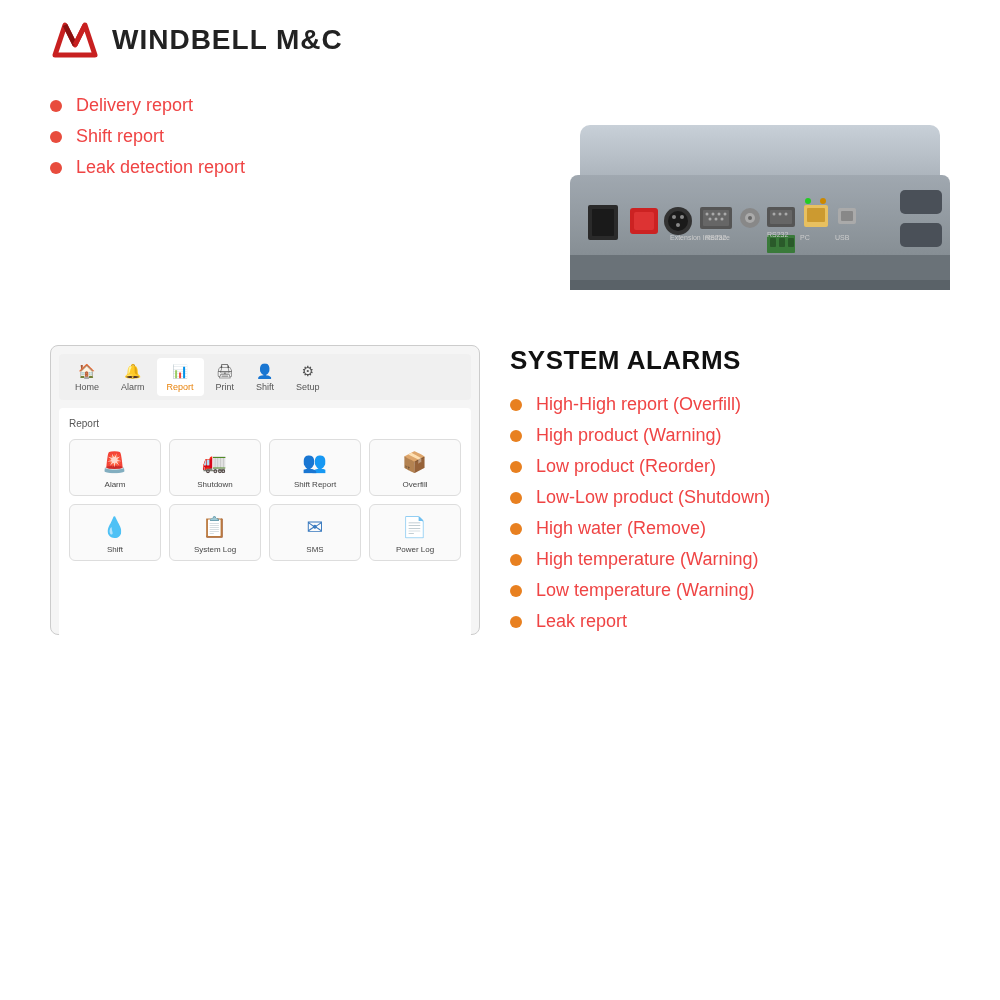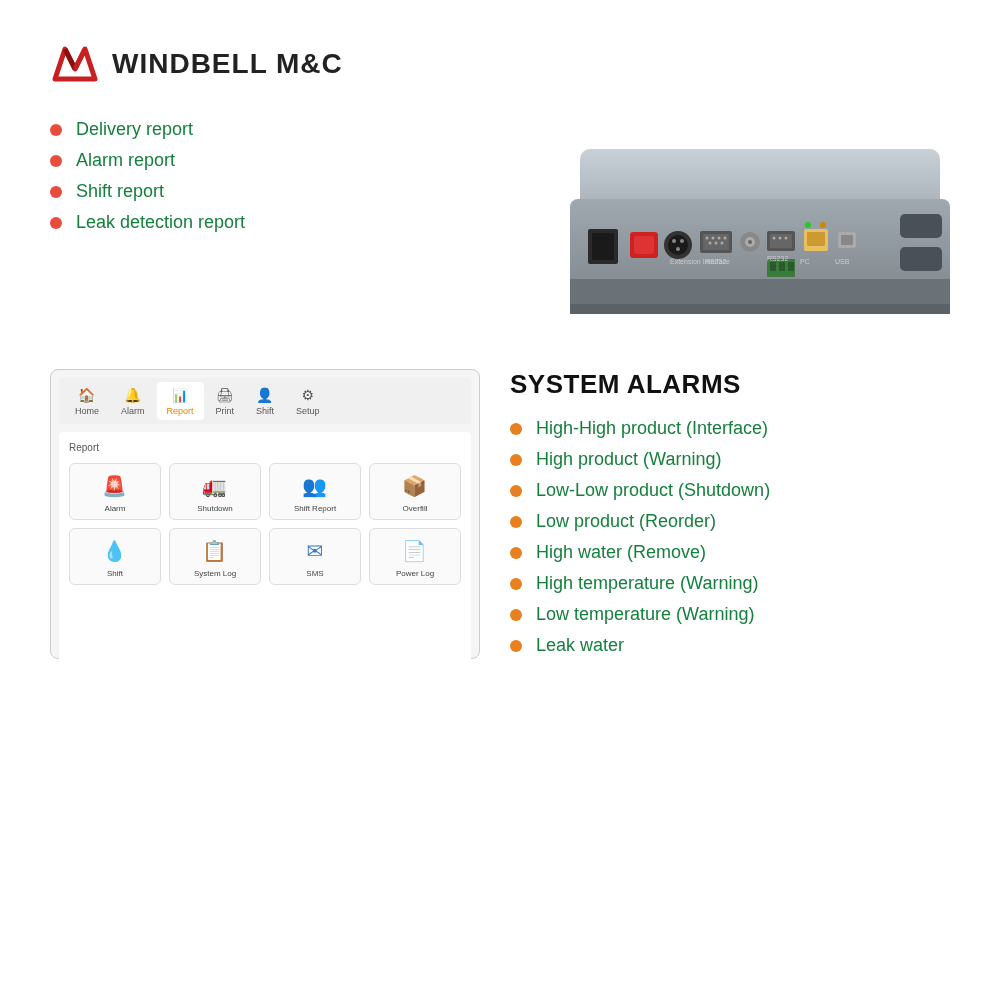--- a/index.html
+++ b/index.html
@@ -7,21 +7,21 @@
       width: 1000px;
       height: 1000px;
       background: #ffffff;
       font-family: Arial, sans-serif;
       overflow: hidden;
     }
 
     .page {
       width: 1000px;
       height: 1000px;
-      padding: 44px 50px;
+      padding: 20px 50px;
       position: relative;
     }
 
     
     .logo-area {
       display: flex;
       align-items: center;
       margin-bottom: 35px;
     }
     .logo-icon {
@@ -56,21 +56,21 @@
     }
 
     .bullet-list {
       list-style: none;
       padding: 0;
     }
     .bullet-list li {
       display: flex;
       align-items: center;
       font-size: 18px;
-      color: #15803d;
+      color: #ef4444;
       margin-bottom: 10px;
     }
     .bullet-dot {
       width: 12px;
       height: 12px;
       border-radius: 50%;
       background: #e84c3d;
       margin-right: 14px;
       flex-shrink: 0;
     }
@@ -198,24 +198,20 @@
     <span class="logo-text">WINDBELL M&amp;C</span>
   </div>
 
   <div class="top-section">
 
     <div class="system-reports">
       <ul class="bullet-list">
         <li>
           <span class="bullet-dot"></span>
           <span>Delivery report</span>
-        </li>
-        <li>
-          <span class="bullet-dot"></span>
-          <span>Alarm report</span>
         </li>
         <li>
           <span class="bullet-dot"></span>
           <span>Shift report</span>
         </li>
         <li>
           <span class="bullet-dot"></span>
           <span>Leak detection report</span>
         </li>
       </ul>
@@ -375,47 +371,47 @@
           </div>
         </div>
       </div>
     </div>
 
     <div class="system-alarms">
       <div class="section-title">SYSTEM ALARMS</div>
       <ul class="bullet-list">
         <li>
           <span class="bullet-dot orange-dot"></span>
-          <span>High-High product (Interface)</span>
+          <span>High-High report (Overfill)</span>
         </li>
         <li>
           <span class="bullet-dot orange-dot"></span>
           <span>High product (Warning)</span>
         </li>
         <li>
           <span class="bullet-dot orange-dot"></span>
+          <span>Low product (Reorder)</span>
+        </li>
+        <li>
+          <span class="bullet-dot orange-dot"></span>
           <span>Low-Low product (Shutdown)</span>
         </li>
         <li>
           <span class="bullet-dot orange-dot"></span>
-          <span>Low product (Reorder)</span>
-        </li>
-        <li>
-          <span class="bullet-dot orange-dot"></span>
           <span>High water (Remove)</span>
         </li>
         <li>
           <span class="bullet-dot orange-dot"></span>
           <span>High temperature (Warning)</span>
         </li>
         <li>
           <span class="bullet-dot orange-dot"></span>
           <span>Low temperature (Warning)</span>
         </li>
         <li>
           <span class="bullet-dot orange-dot"></span>
-          <span>Leak water</span>
+          <span>Leak report</span>
         </li>
       </ul>
     </div>
 
   </div>
 </div>
 
 </body></html>

